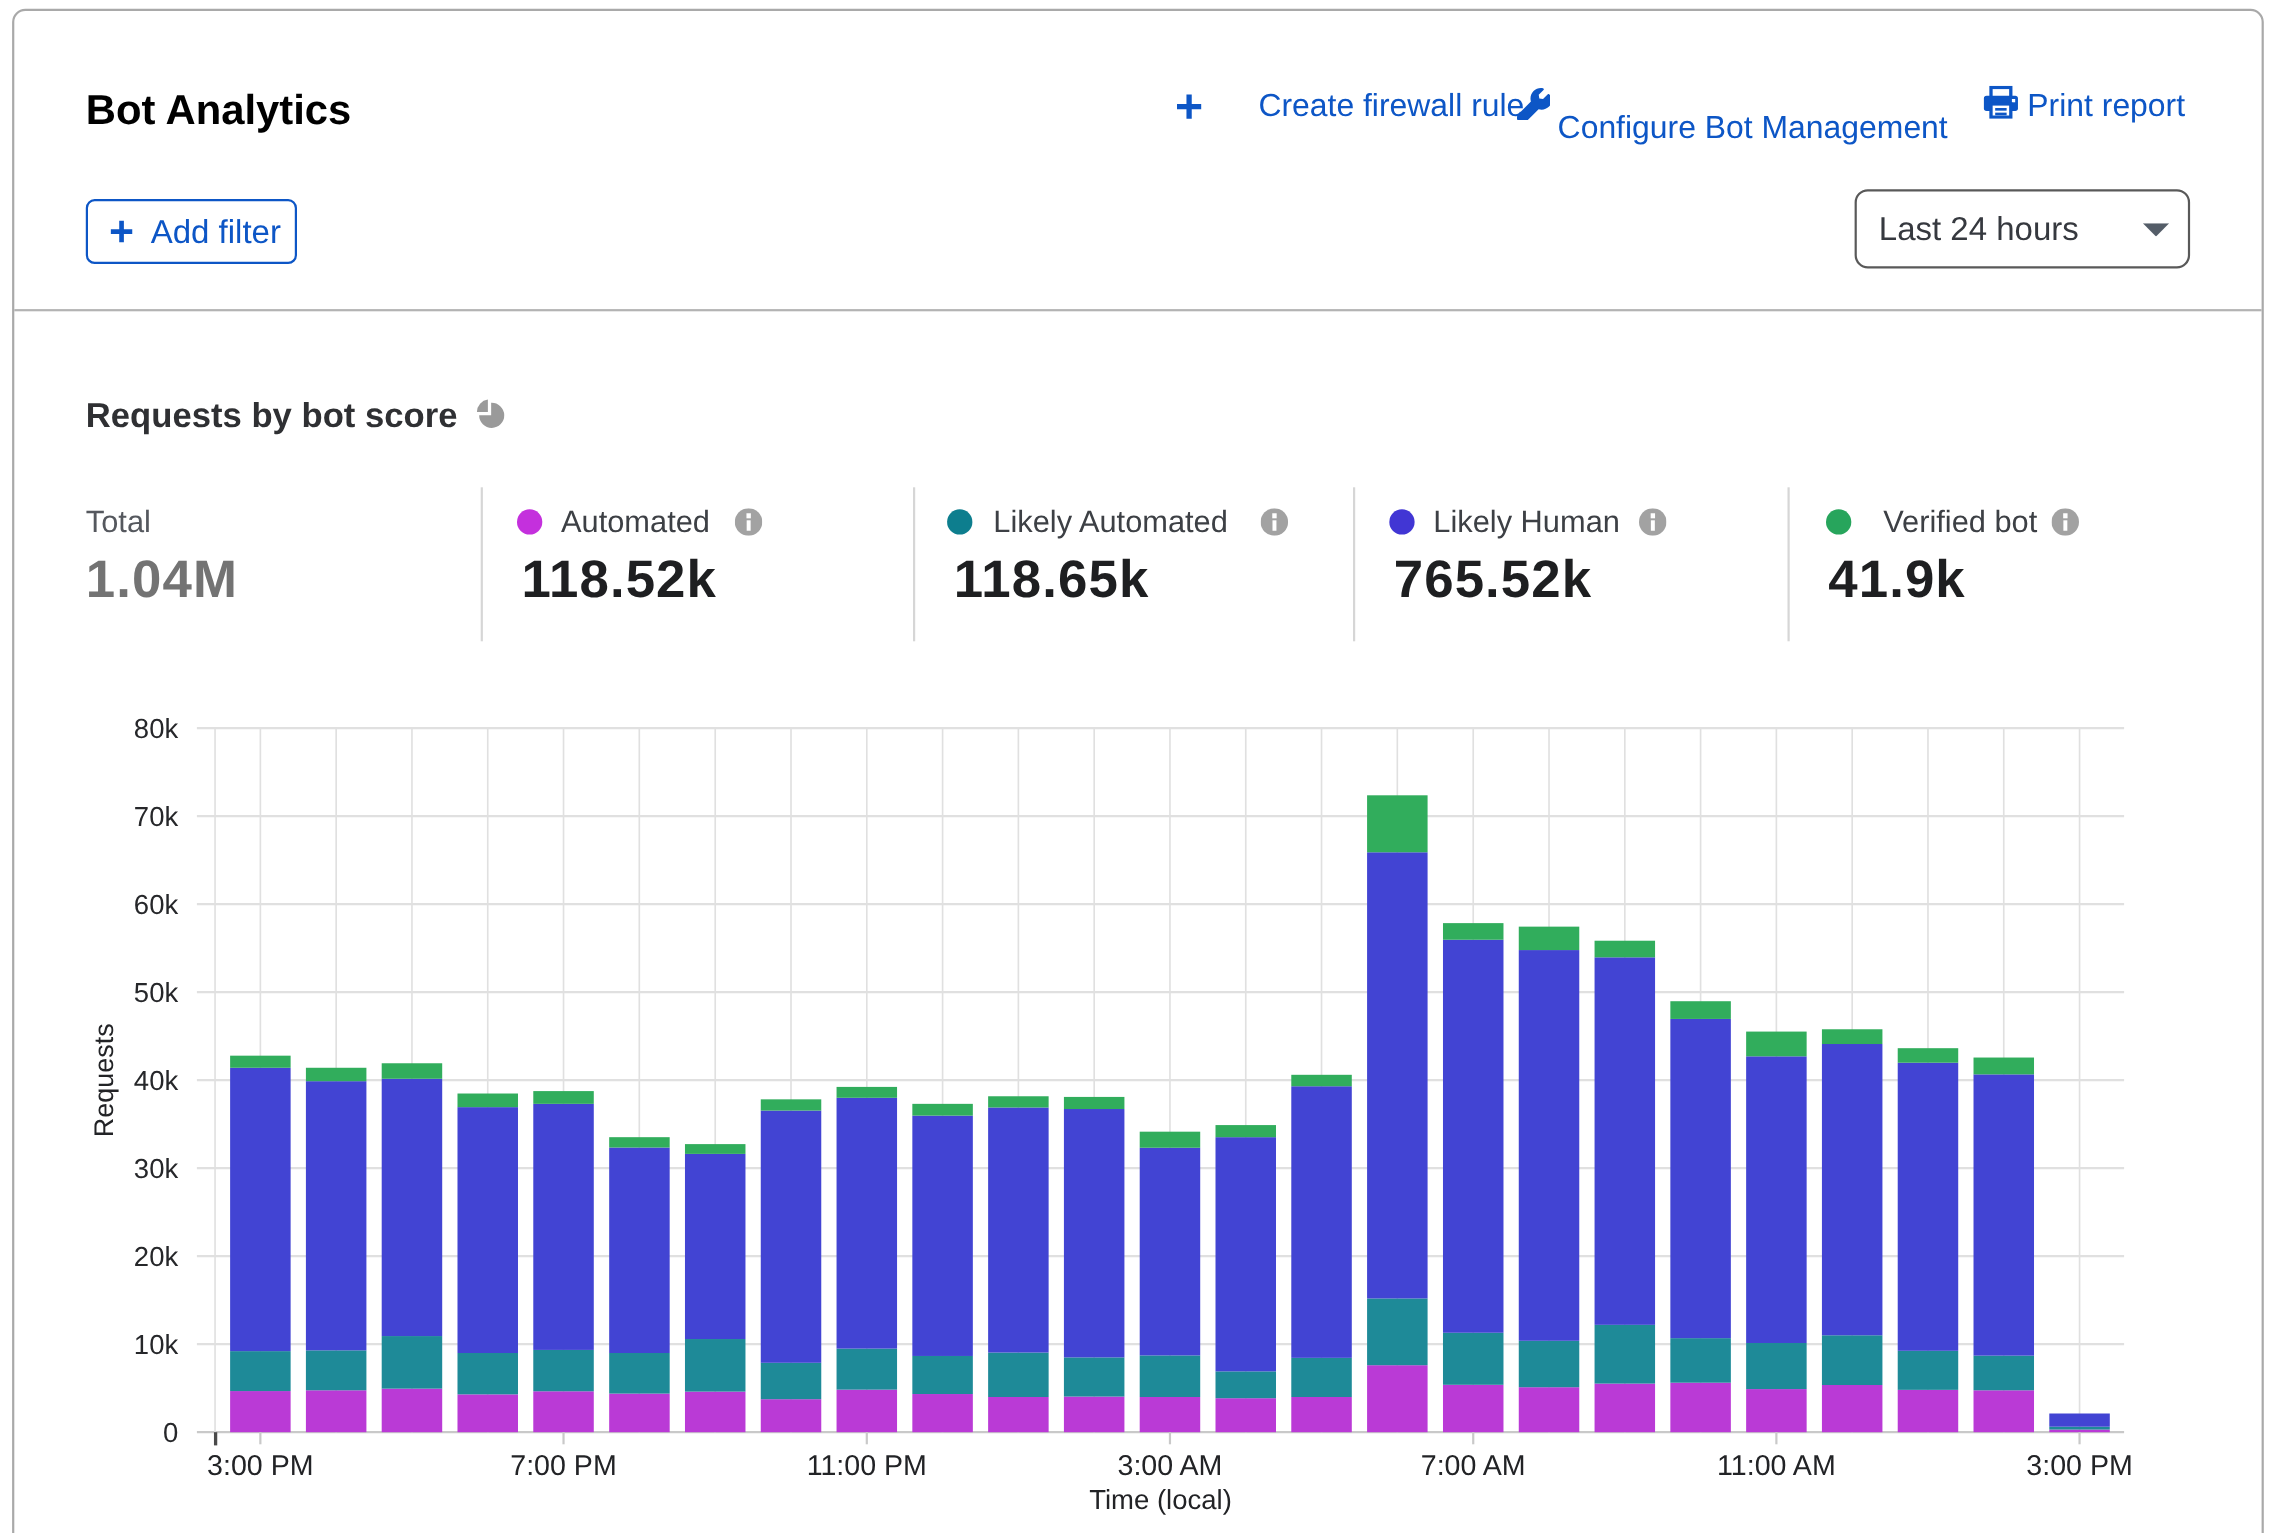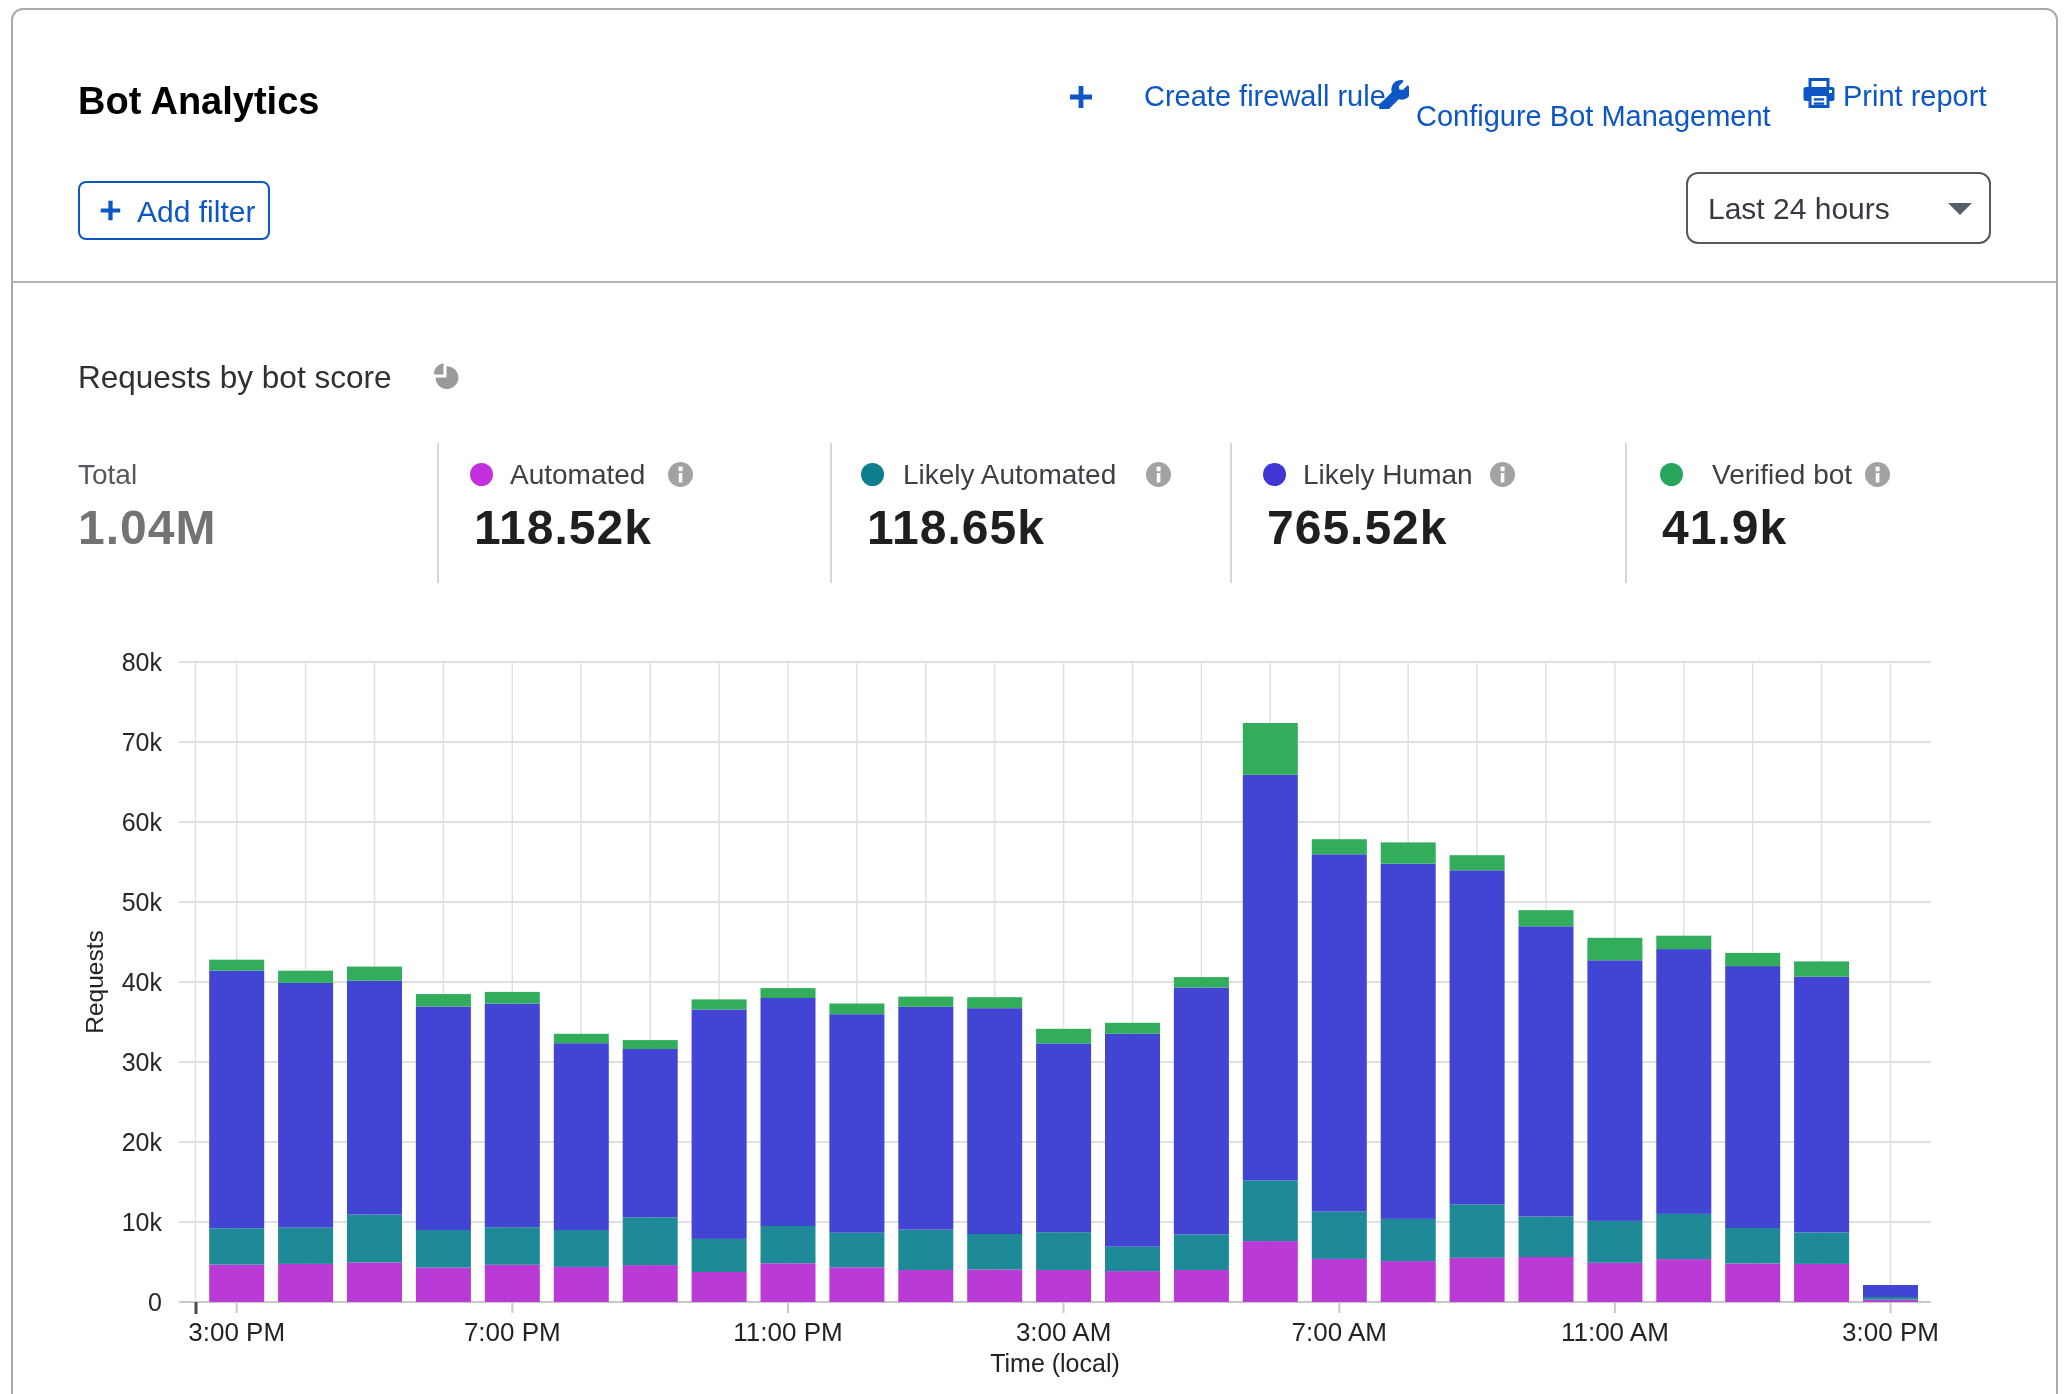--- a/index.html
+++ b/index.html
@@ -39,21 +39,21 @@
     <path d="M10.6 2h4.8v8.6H24v4.8h-8.6V24h-4.8v-8.6H2v-4.8h8.6z" fill="#0d56c6"></path>
   </svg>
 <div class="abs blue" style="left:137px;top:195px;font-size:30px;">Add filter</div>
 
 <div class="abs" style="left:1686px;top:172px;width:305px;height:72px;border:2px solid #595959;border-radius:12px;"></div>
 <div class="abs" style="left:1708px;top:192px;font-size:30px;color:#36393f;">Last 24 hours</div>
 <svg class="abs" style="left:1948px;top:203px" width="24" height="12" viewBox="0 0 24 12">
     <path d="M0 0h24L12 12z" fill="#545d68"></path>
   </svg>
 
-<div class="abs" style="left:78px;top:359px;font-size:31.5px;font-weight:400;color:#2f3033;">Requests by bot score</div>
+<div class="abs" style="left:78px;top:359px;font-size:31.5px;font-weight:700;color:#2f3033;">Requests by bot score</div>
 <svg class="abs" style="left:429px;top:360px" width="32" height="30" viewBox="0 0 32 30">
   <path d="M14.5 3.2 A11.4 11.4 0 0 0 4.6 14.5 L14.5 14.5 Z" fill="#9a9a9a"></path>
   <path d="M17.5 6.2 L17.5 17.5 L6.6 17.5 A11.4 11.4 0 1 0 17.5 6.2 Z" fill="#9a9a9a"></path>
 </svg>
 
 <div class="abs" style="left:437px;top:443px;width:2px;height:140px;background:#d6d6d6;"></div>
 <div class="abs" style="left:830px;top:443px;width:2px;height:140px;background:#d6d6d6;"></div>
 <div class="abs" style="left:1230px;top:443px;width:2px;height:140px;background:#d6d6d6;"></div>
 <div class="abs" style="left:1625px;top:443px;width:2px;height:140px;background:#d6d6d6;"></div>
 

